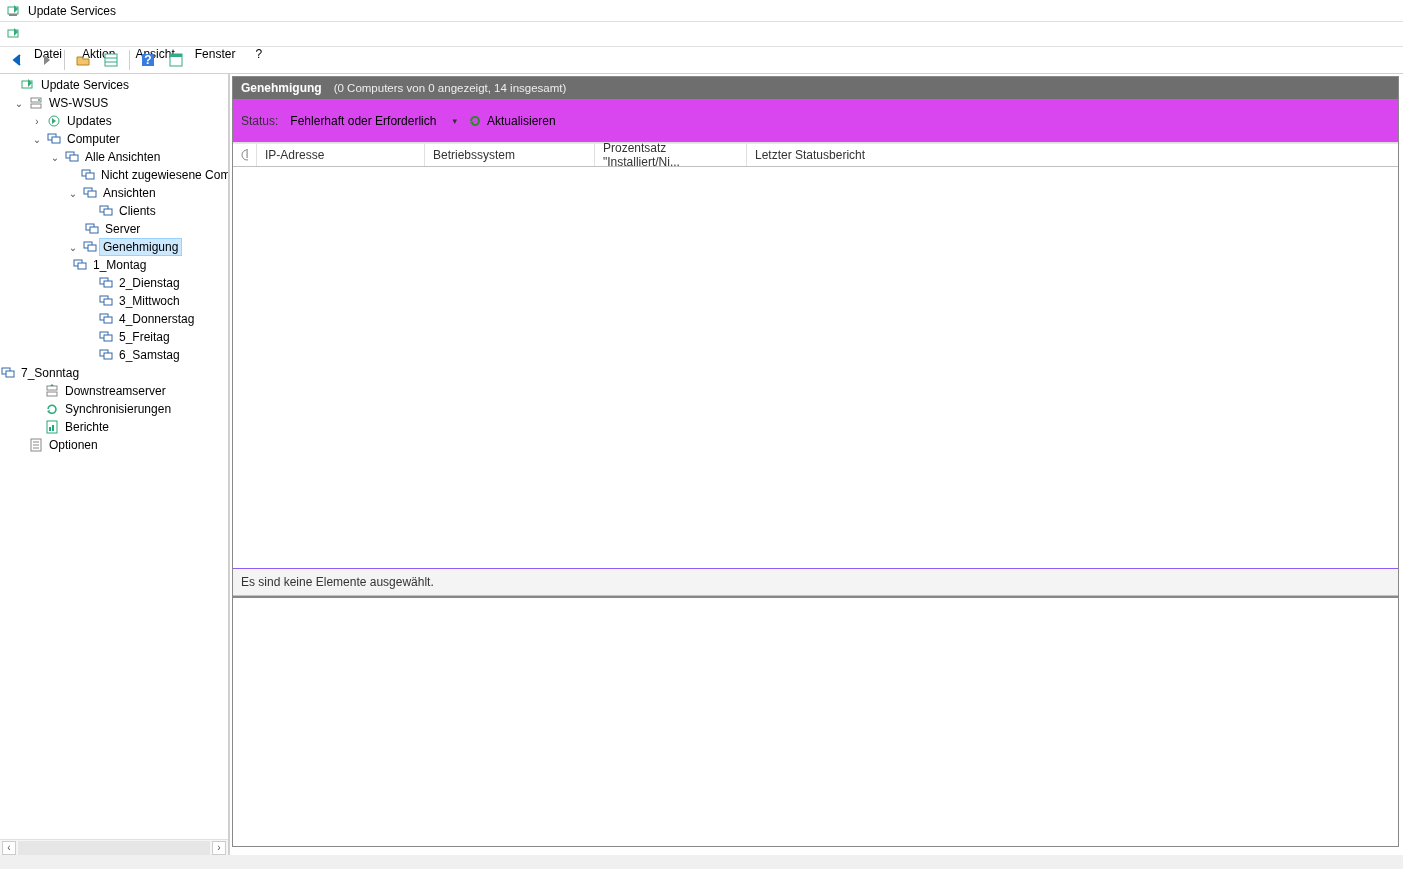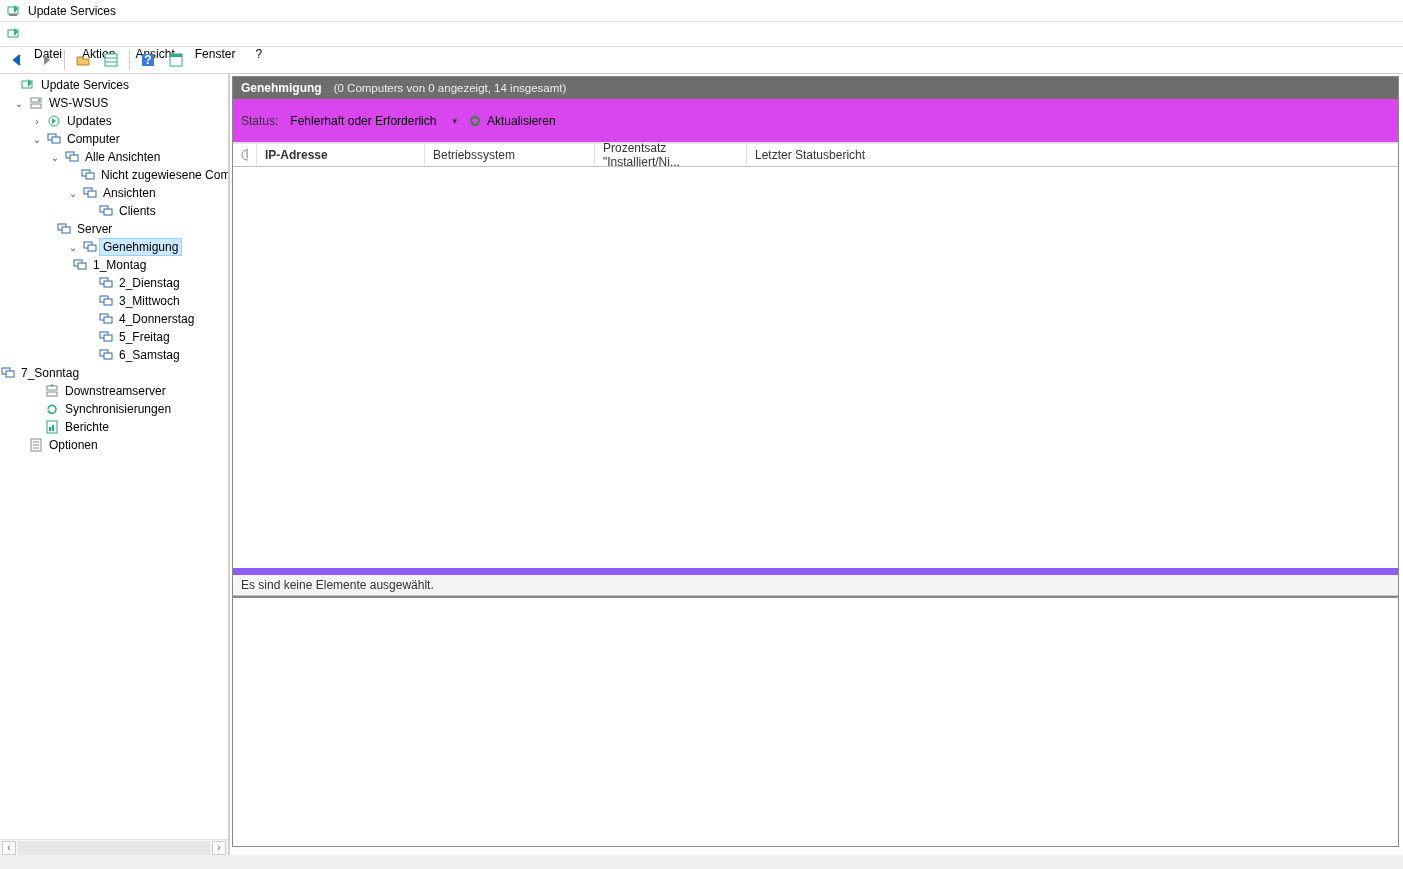--- a/index.html
+++ b/index.html
@@ -26,26 +26,26 @@
     .content-header .subtitle { color: #eee; font-size: 11.5px; }
     .filterbar { height: 44px; display: flex; align-items: center; padding: 0 8px; gap: 6px; border-bottom: 1px solid #ddd; background: #d946ef; }
     .status-label { color: #333; }
     .status-dd { padding: 2px 6px; }
     .dd-caret { color: #333; font-size: 9px; padding: 0 4px; }
     .refresh-link { display: flex; align-items: center; gap: 4px; color: #000; }
     .grid-header { display: flex; border-bottom: 1px solid #c0c0c0; border-top: 1px solid #e8e8e8; background: #fff; height: 24px; }
     .col { display: flex; align-items: center; padding: 0 8px; border-right: 1px solid #e0e0e0; color: #333; }
     .col-i { width: 24px; justify-content: center; }
     .col-name { flex: 1; min-width: 460px; }
-    .col-ip { width: 168px; font-weight: bold; }
+    .col-ip { width: 168px; }
     .col-os { width: 170px; }
     .col-pct { width: 152px; }
     .col-last { width: 168px; border-right: none; text-align: center; }
     .grid-body { flex: 1; background: #fff; }
-    .statusline { border-top: 7px solid #8b5cf6; border-bottom: 1px solid #c0c0c0; background: #f4f4f4; height: 28px; display: flex; align-items: center; padding: 0 8px; color: #333; }
+    .statusline { border-top: 1px solid #8b5cf6; border-bottom: 1px solid #c0c0c0; background: #f4f4f4; height: 28px; display: flex; align-items: center; padding: 0 8px; color: #333; }
     .detail-pane { height: 250px; background: #fff; border-top: 2px solid #888; }
     .bottombar { height: 14px; background: #f0f0f0; }
     svg { display: block; }
   </style>
 </head>
 <body>
 
 <div class="titlebar">
   <span class="tree-icon">
     <svg width="16" height="16">
@@ -186,21 +186,21 @@
       </div>
       <div class="tree-row" style="padding-left:98px">
         <span class="tree-icon">
             <svg width="16" height="16">
               <rect x="2" y="3" width="8" height="6" fill="#fff" stroke="#36a"></rect>
               <rect x="6" y="6" width="8" height="6" fill="#fff" stroke="#36a"></rect>
             </svg>
           </span>
         <span class="label">Clients</span>
       </div>
-      <div class="tree-row" style="padding-left:56px">
+      <div class="tree-row" style="padding-left:84px">
         <span class="tree-icon">
             <svg width="16" height="16">
               <rect x="2" y="3" width="8" height="6" fill="#fff" stroke="#36a"></rect>
               <rect x="6" y="6" width="8" height="6" fill="#fff" stroke="#36a"></rect>
             </svg>
           </span>
         <span class="label">Server</span>
       </div>
       <div class="tree-row selected" style="padding-left:66px">
         <span class="tree-caret">⌄</span>

